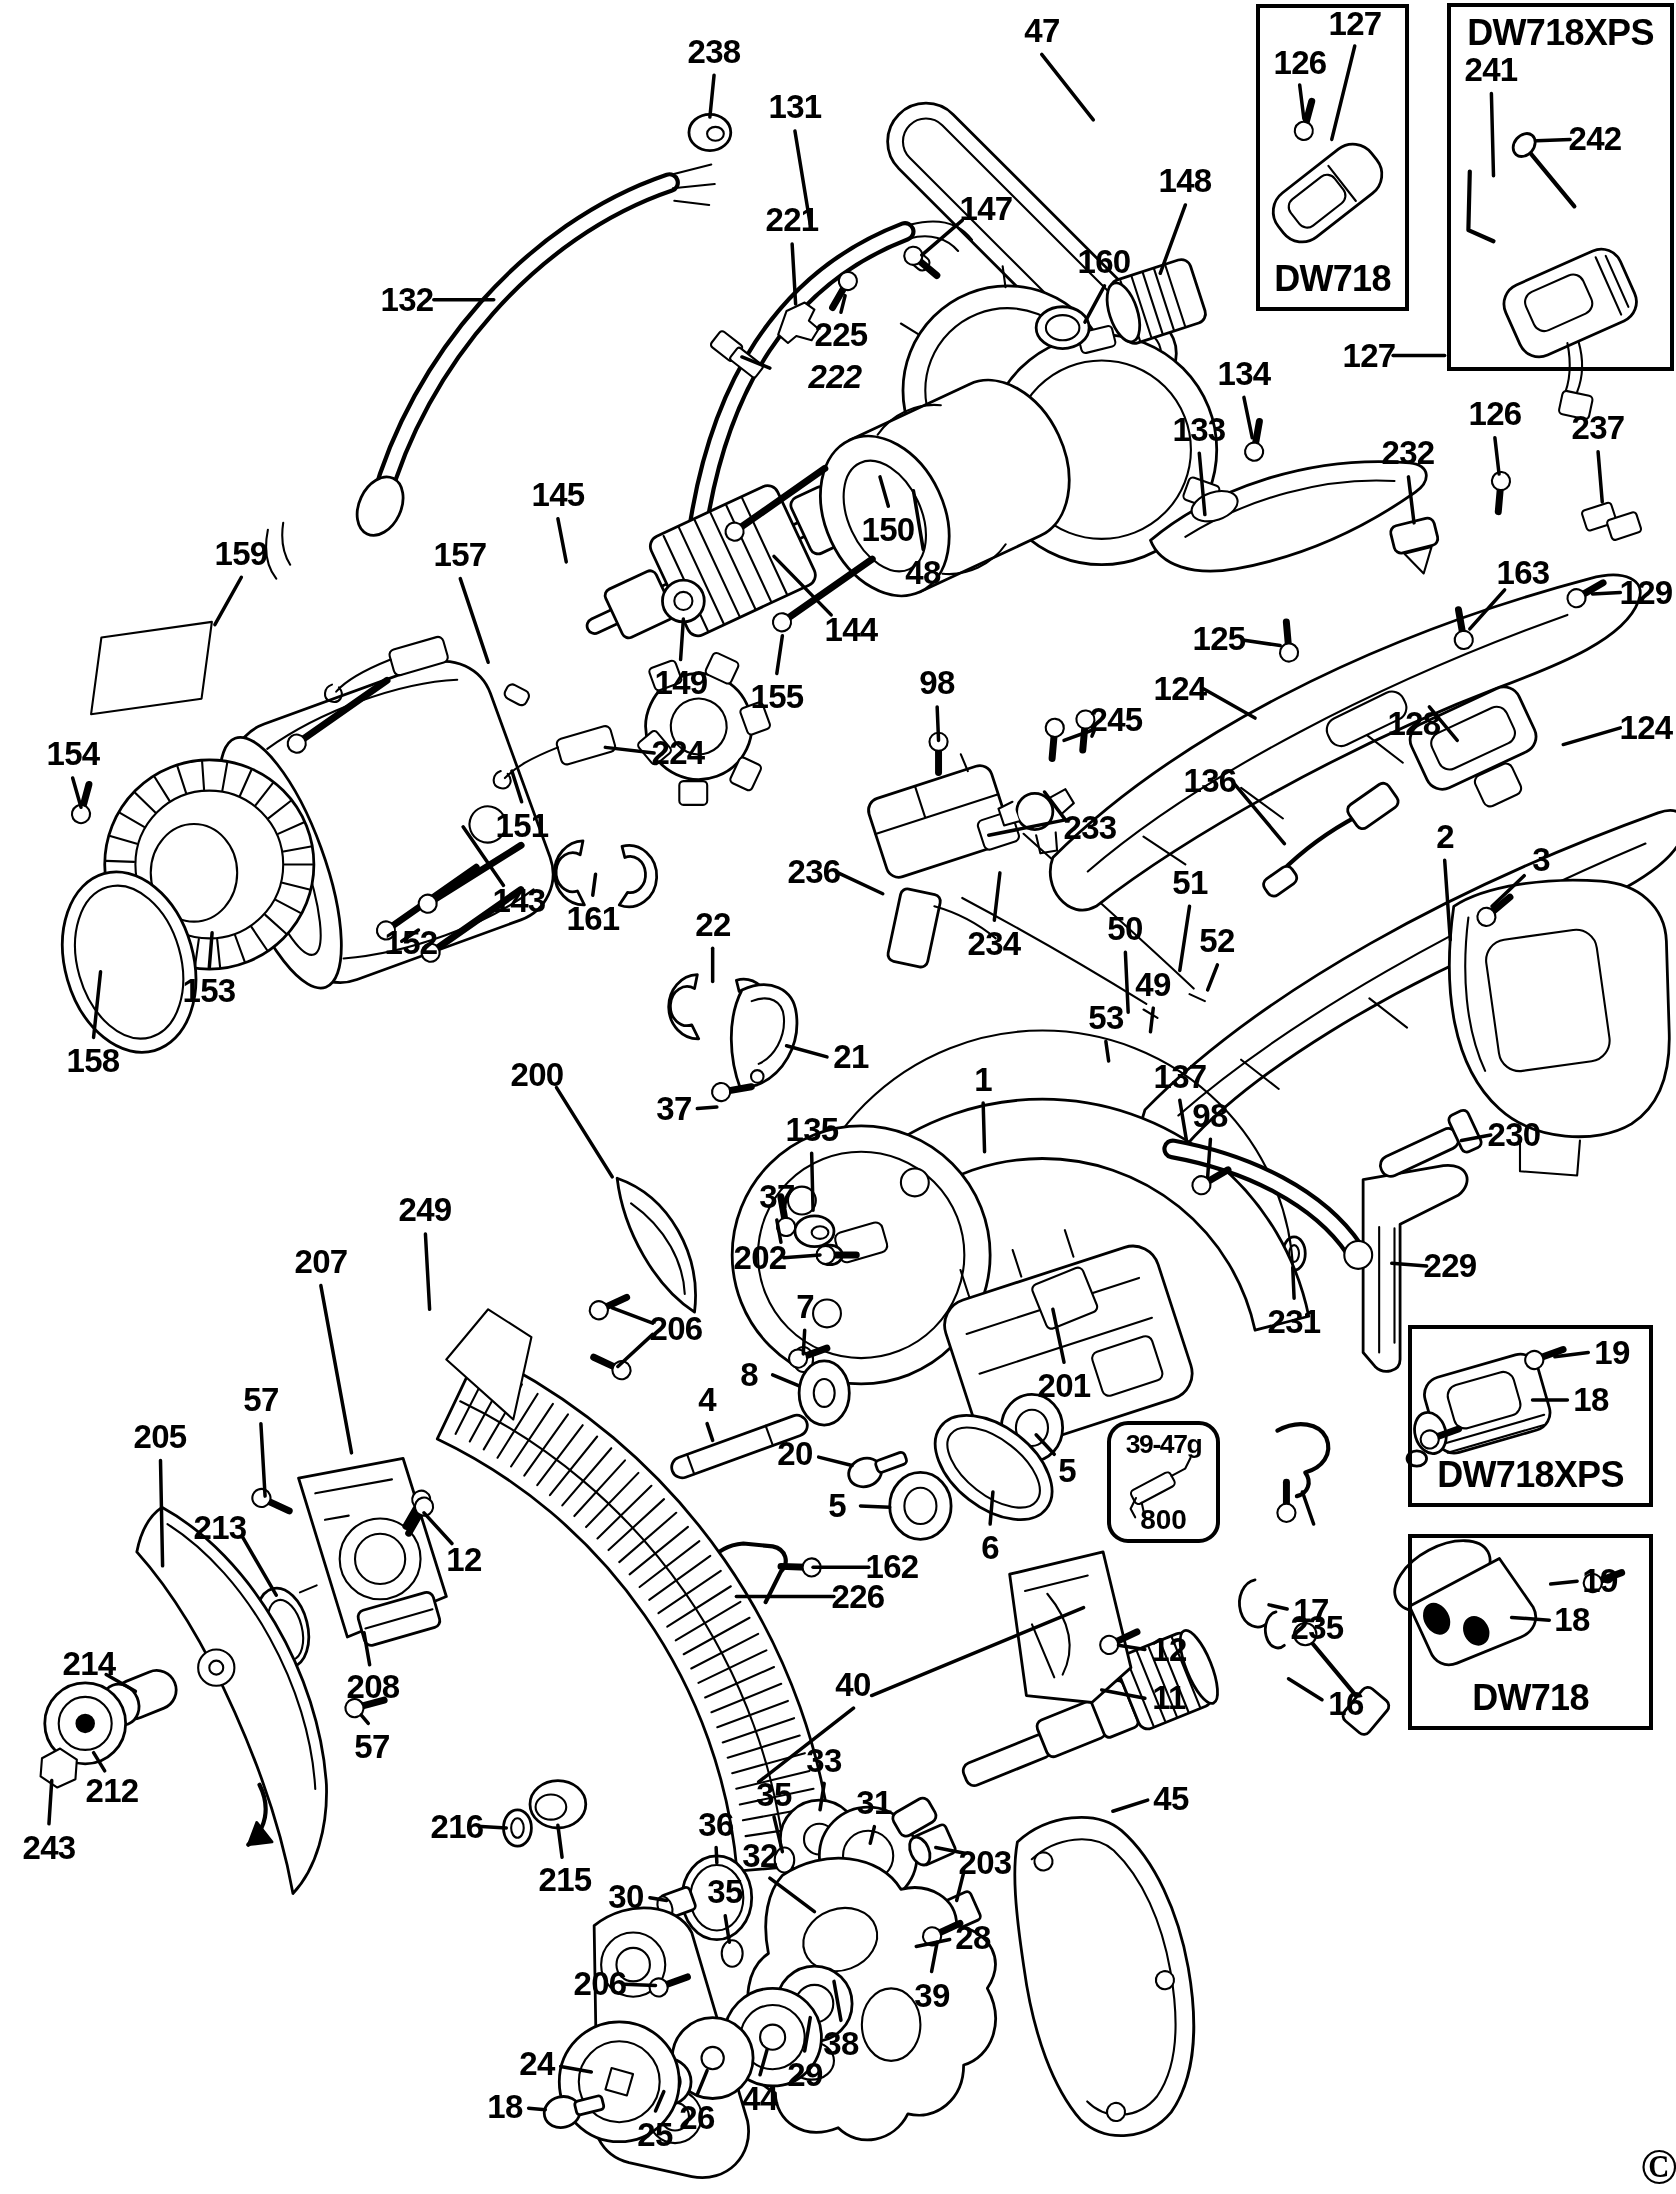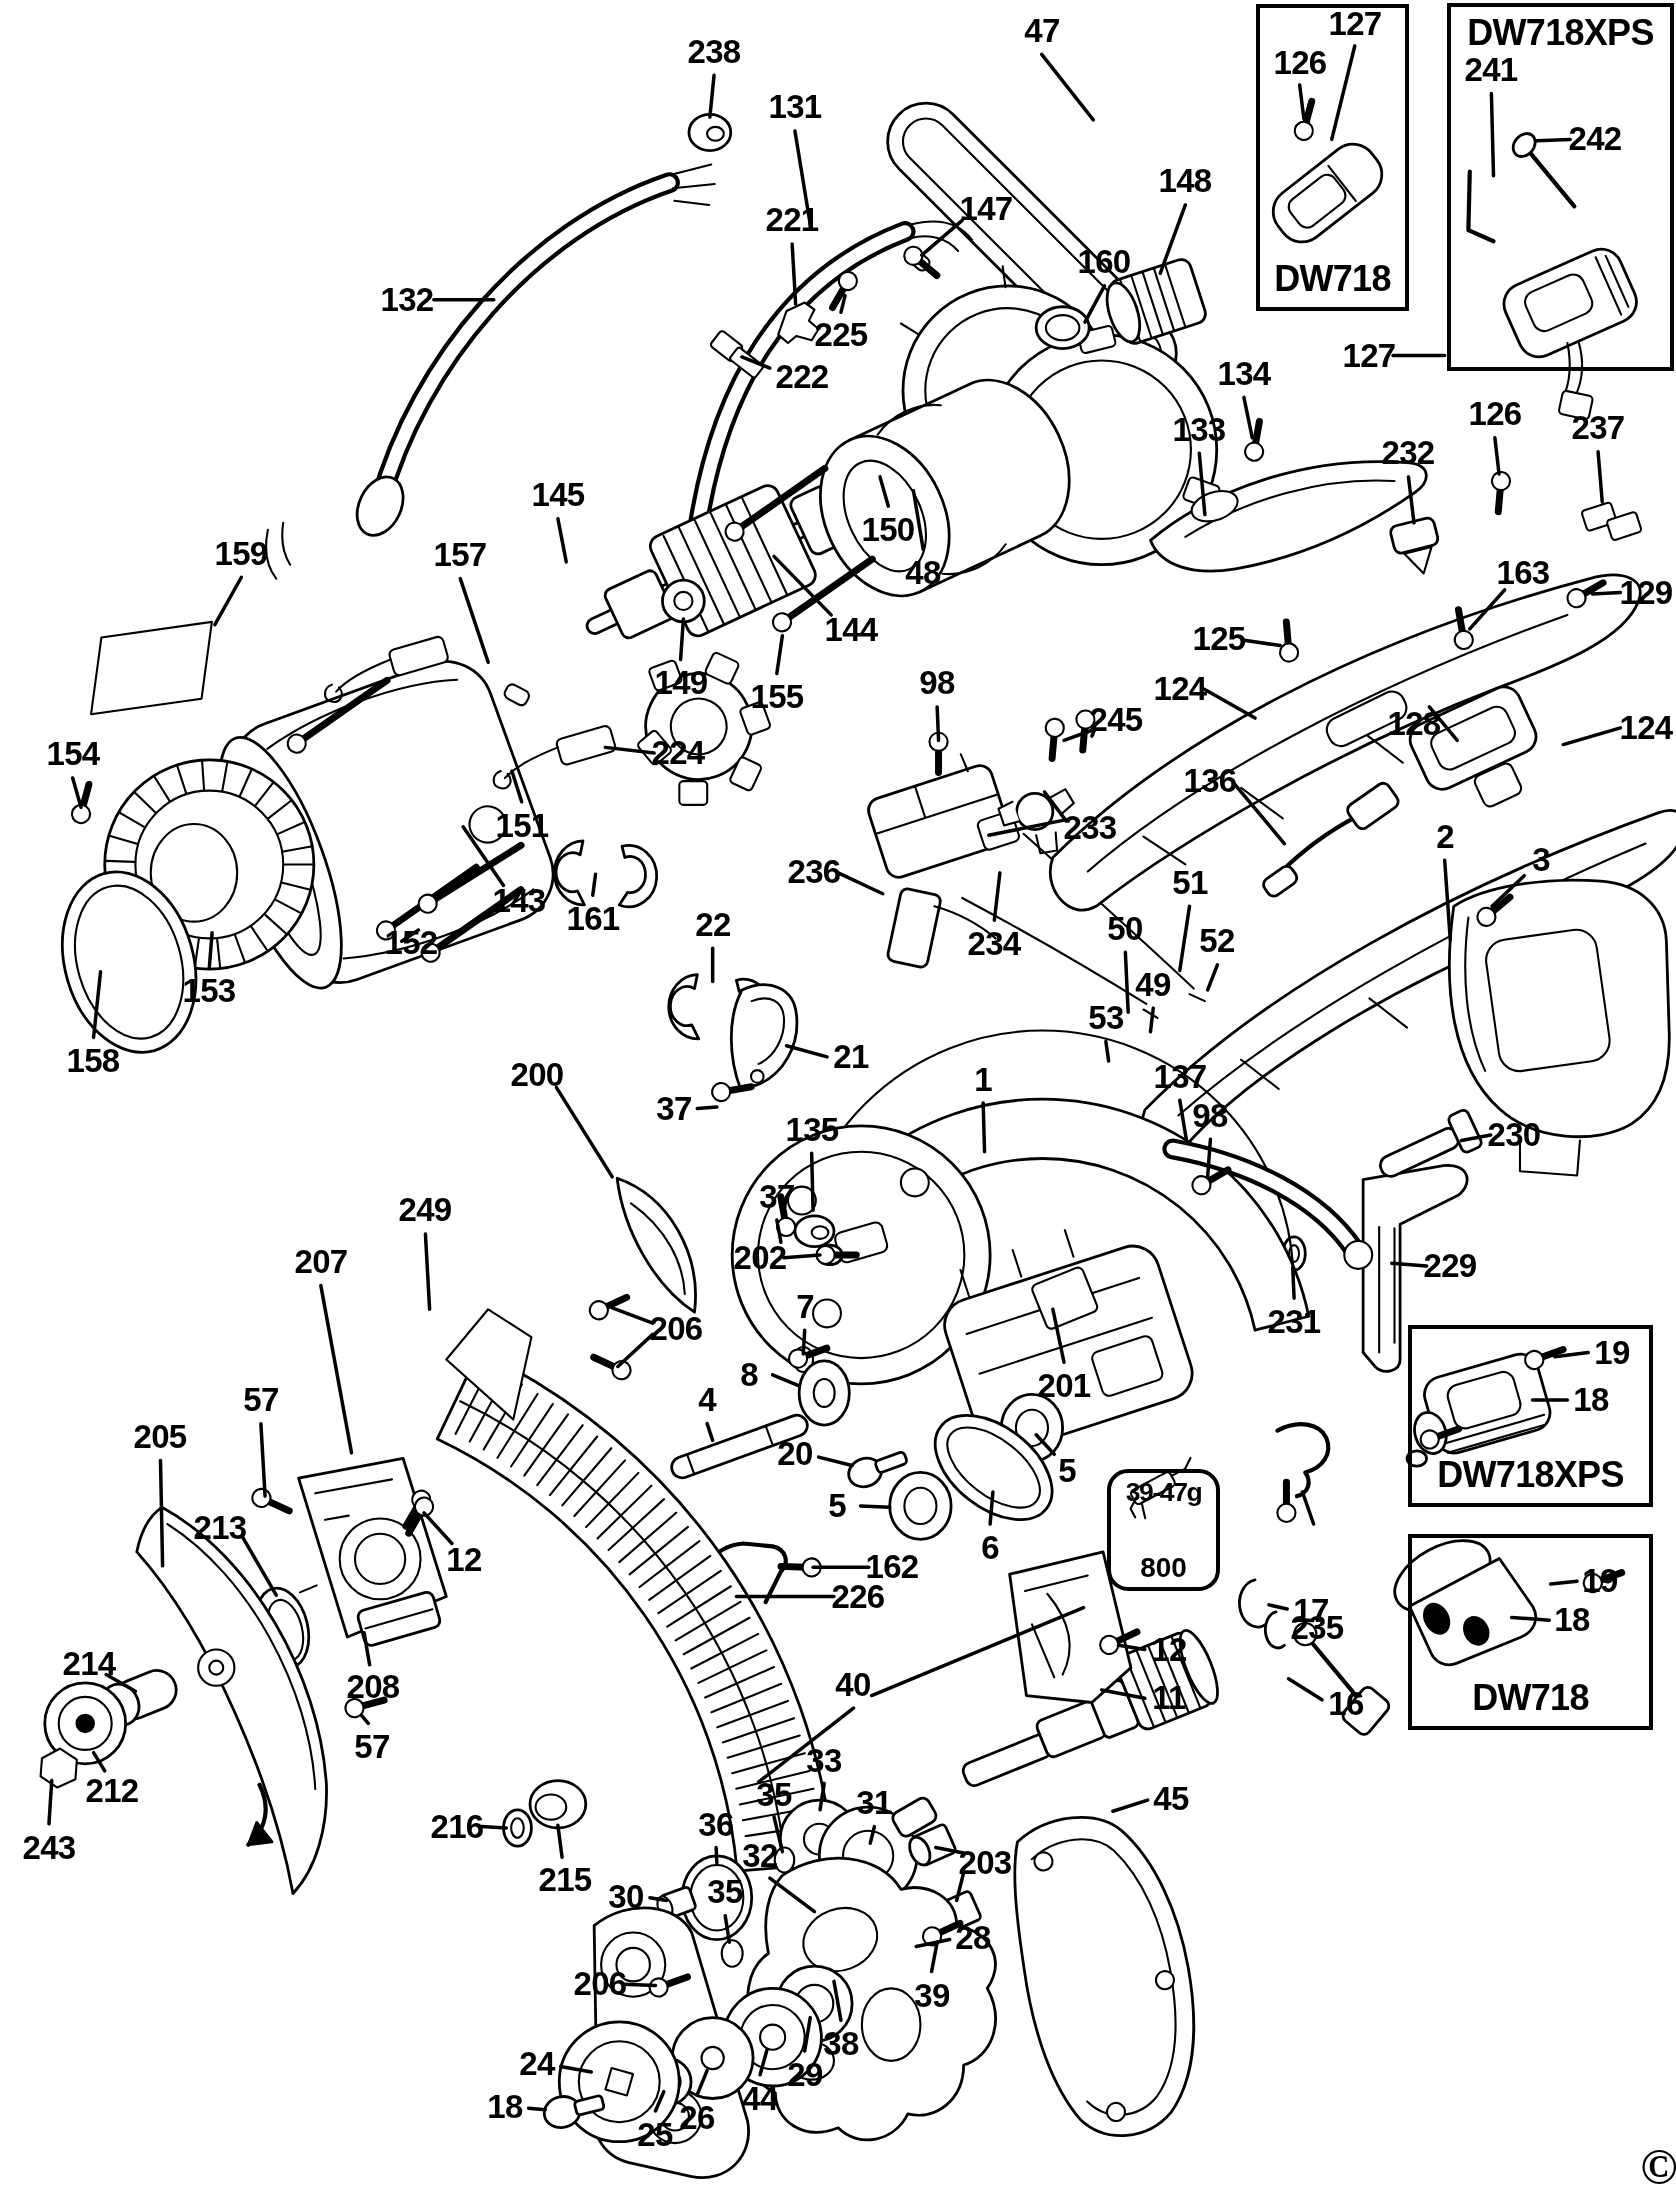--- a/index.html
+++ b/index.html
@@ -12,21 +12,21 @@
   .lineart .thin{stroke-width:3;}
   .lineart .thick{stroke-width:6;}
   .lineart .tube{stroke-width:30;}
   .lineart .tubein{stroke:#fff;stroke-width:18;}
   .part-label{position:absolute;transform:translate(-50%,-50%);
       font-weight:700;font-size:33px;letter-spacing:-0.7px;color:#000;white-space:nowrap;z-index:30;}
   .inset{position:absolute;border:4.9px solid #000;background:transparent;z-index:5;}
   .inset .t{position:absolute;width:100%;text-align:center;font-weight:700;font-size:36px;letter-spacing:-0.7px;}
   .t-top{top:5.6px;} .t-bot{bottom:7px;}
   #grease{position:absolute;left:1107px;top:1421px;width:105px;height:114px;border:4.9px solid #000;
-          border-radius:21px;z-index:5;text-align:center;margin-top:48px;}
+          border-radius:21px;z-index:5;text-align:center;}
   #grease .g1{font-weight:700;font-size:26.5px;margin-top:4.2px;letter-spacing:-1.4px;}
   #grease .g2{font-weight:700;font-size:28px;position:absolute;bottom:2.8px;width:100%;}
   #copyright{position:absolute;left:1659px;top:2167px;transform:translate(-50%,-50%);
              font-family:"Liberation Serif",serif;font-weight:700;font-size:50px;z-index:30;}
   #leaders line{stroke:#000;stroke-width:5;stroke-linecap:round;}
 </style>
 </head>
 <body>
 
 <div id="stage">
@@ -773,21 +773,21 @@
   </div>
 
   <div id="labels-layer">
       <div class="part-label" style="left: 714px; top: 52px; text-align: right;">238</div>
       <div class="part-label" style="left: 795px; top: 107px;">131</div>
       <div class="part-label" style="left: 1042px; top: 31px;">47</div>
       <div class="part-label" style="left: 1185px; top: 181px;">148</div>
       <div class="part-label" style="left: 792px; top: 220px;">221</div>
       <div class="part-label" style="left: 986px; top: 209px;">147</div>
       <div class="part-label" style="left: 841px; top: 335px;">225</div>
-      <div class="part-label" style="left: 802px; top: 377px;">222</div>
+      <div class="part-label" style="left: 835px; top: 377px; font-style: italic;">222</div>
       <div class="part-label" style="left: 407px; top: 300px;">132</div>
       <div class="part-label" style="left: 1104px; top: 262px;">160</div>
       <div class="part-label" style="left: 1355px; top: 24px;">127</div>
       <div class="part-label" style="left: 1300px; top: 63px;">126</div>
       <div class="part-label" style="left: 1491px; top: 70px;">241</div>
       <div class="part-label" style="left: 1595px; top: 139px;">242</div>
       <div class="part-label" style="left: 1369px; top: 356px;">127</div>
       <div class="part-label" style="left: 1244px; top: 374px;">134</div>
       <div class="part-label" style="left: 1199px; top: 430px;">133</div>
       <div class="part-label" style="left: 1408px; top: 453px;">232</div>

